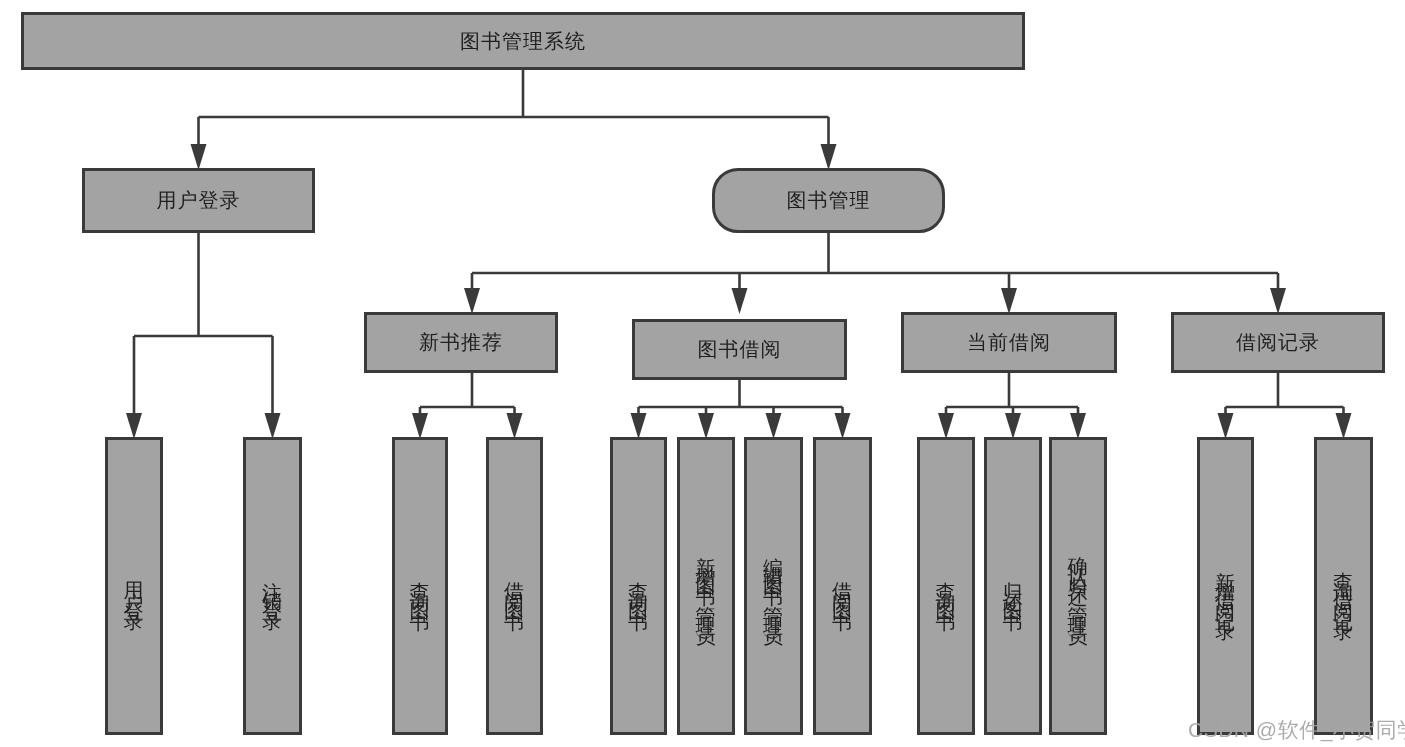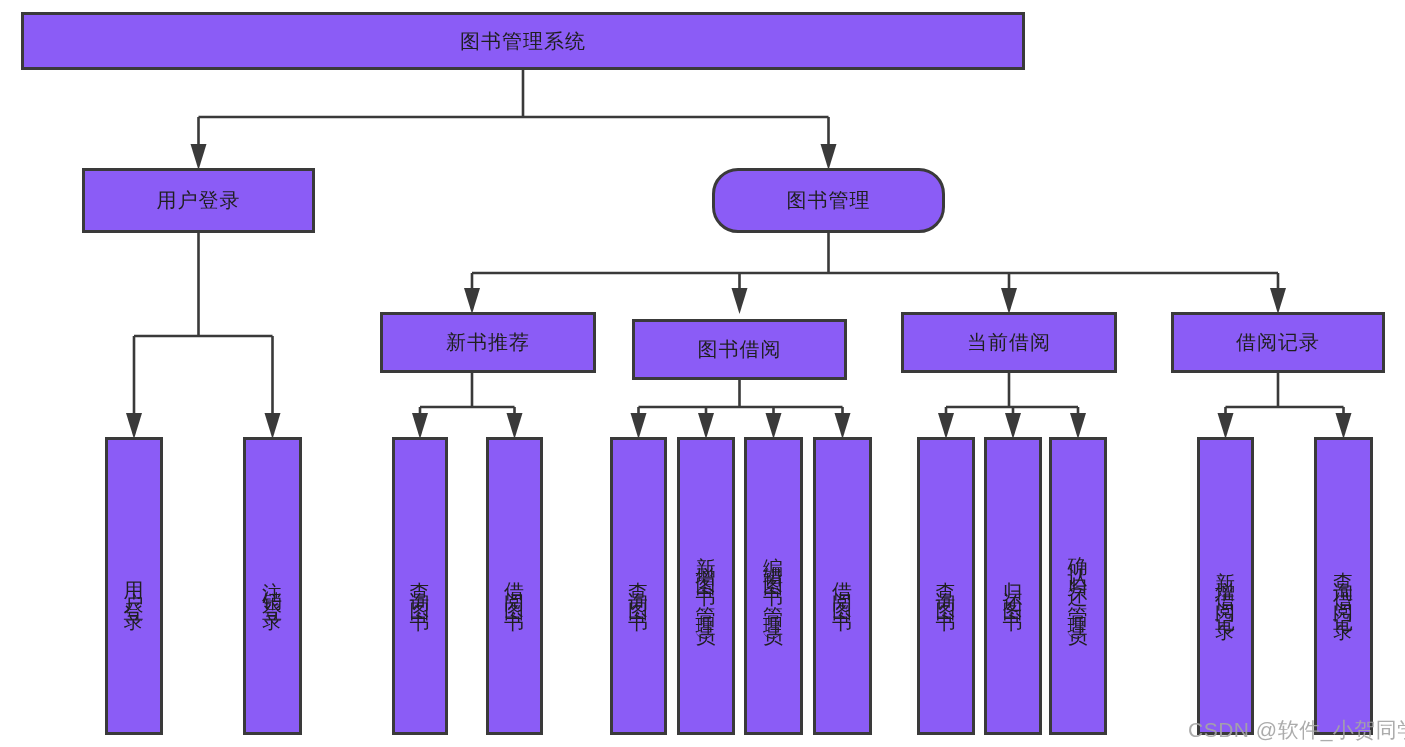--- a/index.html
+++ b/index.html
@@ -18,21 +18,21 @@
   .connectors {
     position: absolute;
     left: 0;
     top: 0;
     z-index: 0;
   }
   .node {
     position: absolute;
     box-sizing: border-box;
     border: 3px solid #3a3a3a;
-    background: #8b5cf6;
+    background: #a3a3a3;
     color: #1f1f1f;
     display: flex;
     align-items: center;
     justify-content: center;
     z-index: 1;
   }
   .hbox {
     font-size: 20px;
     letter-spacing: 1px;
     white-space: nowrap;
@@ -100,21 +100,21 @@
     <span>图书管理系统</span>
   </div>
 
   <div class="node hbox" style="left:82px; top:168px; width:233px; height:65px;">
     <span>用户登录</span>
   </div>
   <div class="node hbox" style="left:712px; top:168px; width:233px; height:65px;border-radius:26px;">
     <span>图书管理</span>
   </div>
 
-  <div class="node hbox" style="left:380px; top:312px; width:216px; height:61px;">
+  <div class="node hbox" style="left:364px; top:312px; width:194px; height:61px;">
     <span>新书推荐</span>
   </div>
   <div class="node hbox" style="left:632px; top:319px; width:215px; height:61px;">
     <span>图书借阅</span>
   </div>
   <div class="node hbox" style="left:901px; top:312px; width:216px; height:61px;">
     <span>当前借阅</span>
   </div>
   <div class="node hbox" style="left:1171px; top:312px; width:214px; height:61px;">
     <span>借阅记录</span>

